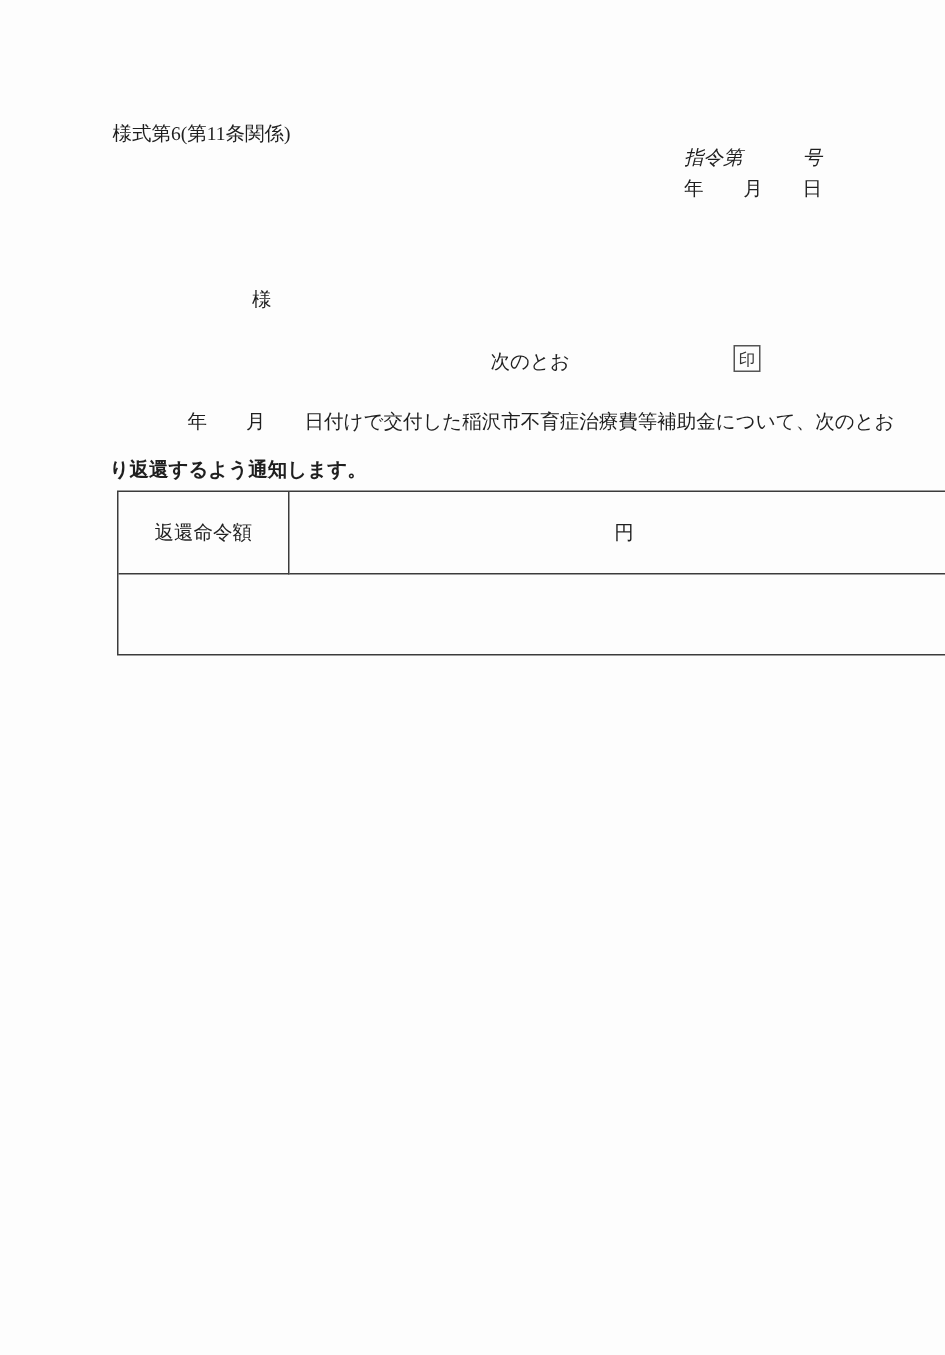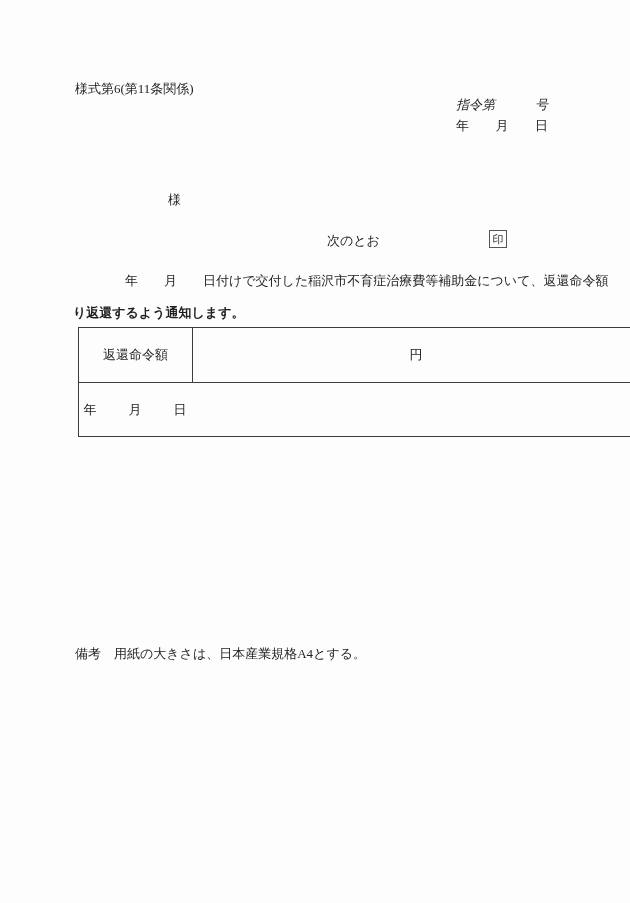--- a/index.html
+++ b/index.html
@@ -89,25 +89,23 @@
     <span>日</span>
   </div>
 
 
   <div class="abs addressee">様</div>
 
   <div class="abs issuer-row">次のとお</div>
 
   <div class="abs seal-box">印</div>
 
-  <div class="abs body-line1">　　　　年　　月　　日付けで交付した稲沢市不育症治療費等補助金について、返還命令額</div>
+  <div class="abs body-line1">　　　　年　　月　　日付けで交付した稲沢市不育症治療費等補助金について、次のとお</div>
 
   <div class="abs body-line2">り返還するよう通知します。</div>
 
   <div class="notice-table">
     <div class="cell cell-label-1">返還命令額</div>
     <div class="cell cell-value-1">円</div>
-    <div class="cell cell-value-2">年　　月　　日</div>
   </div>
 
-  <div class="abs remarks">備考　用紙の大きさは、日本産業規格A4とする。</div>
 
 </div>
 
 </body></html>

